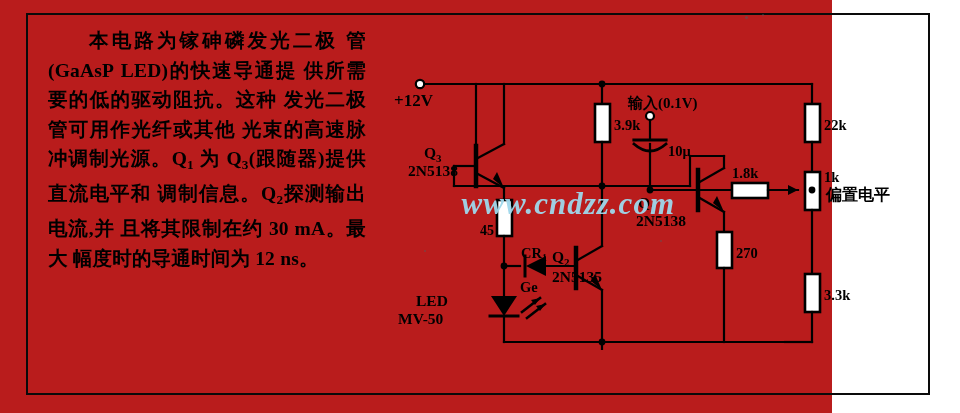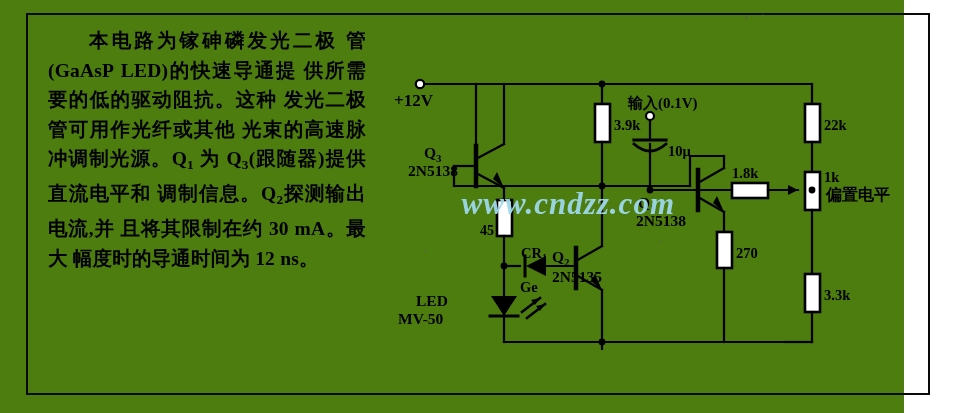--- a/index.html
+++ b/index.html
@@ -8,23 +8,23 @@
     background: #ffffff;
   }
   body {
     width: 960px;
     height: 413px;
     font-family: "Liberation Serif", "DejaVu Serif", serif;
     overflow: hidden;
   }
   #page {
     position: relative;
-    width: 904px;
+    width: 832px;
     height: 413px;
-    background: #4d7c0f;
+    background: #b91c1c;
   }
   
   #frame {
     position: absolute;
     left: 26px;
     top: 13px;
     width: 904px;
     height: 382px;
     border: 2px solid #0a0a0a;
     box-sizing: border-box;

